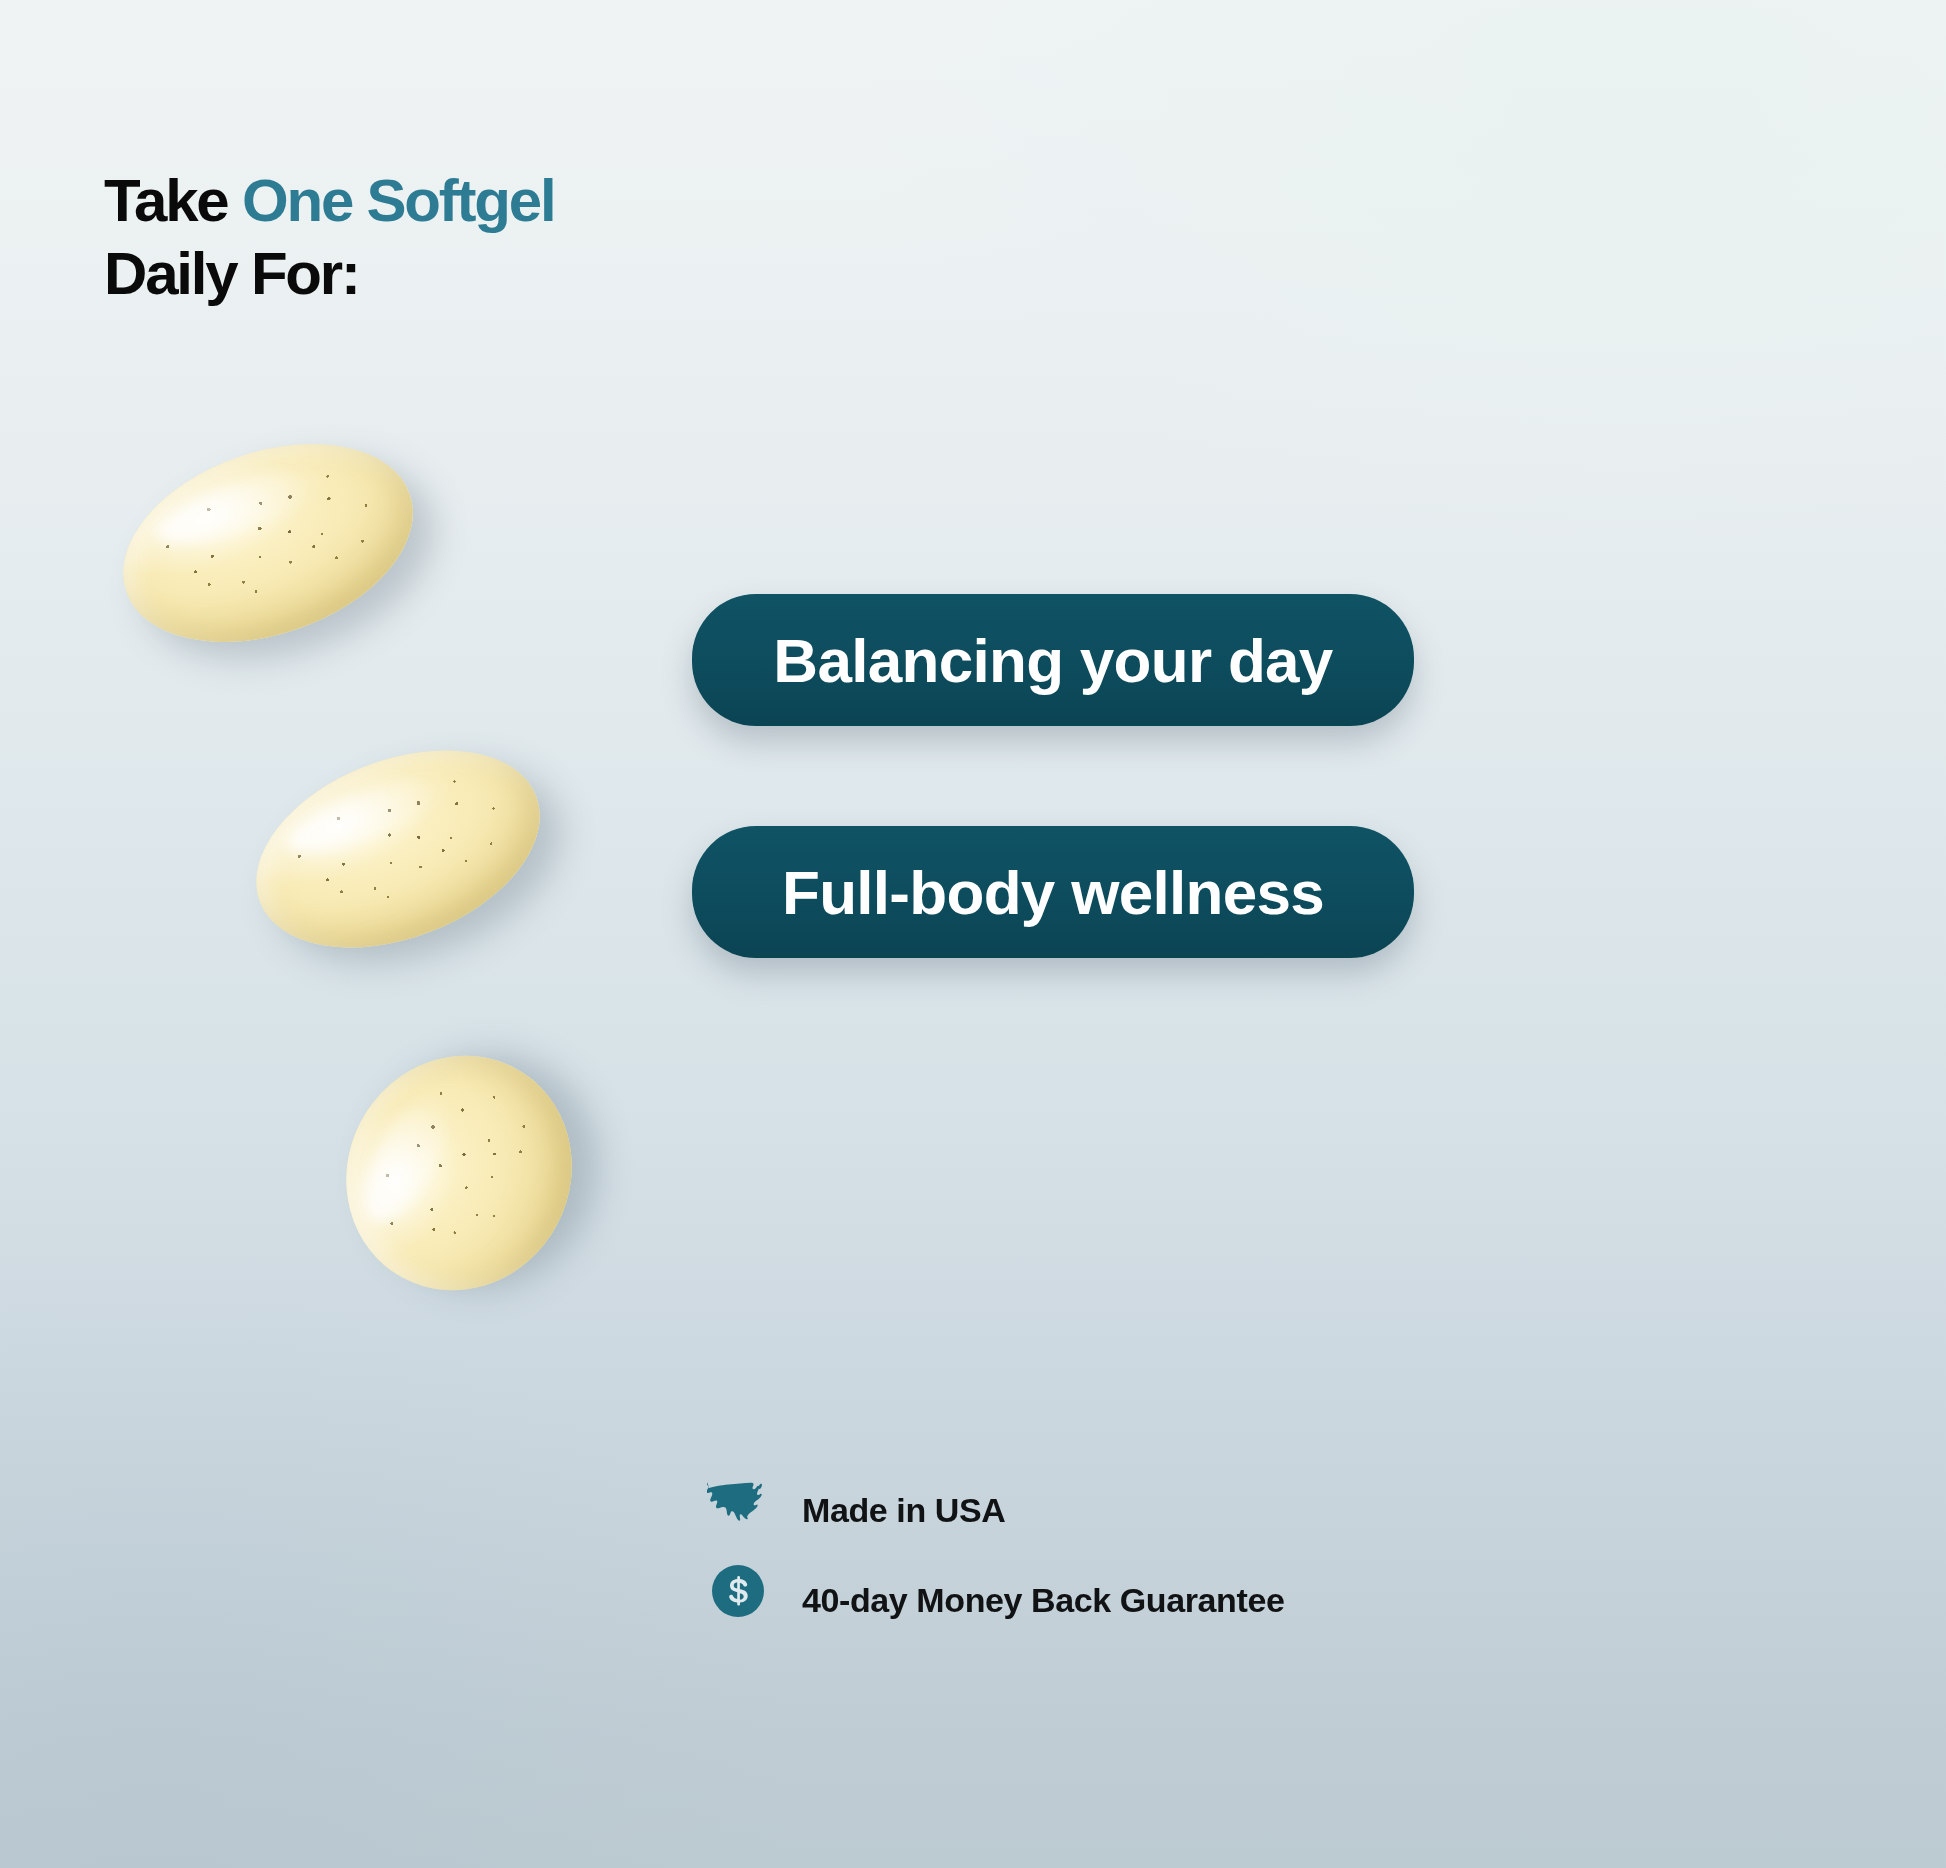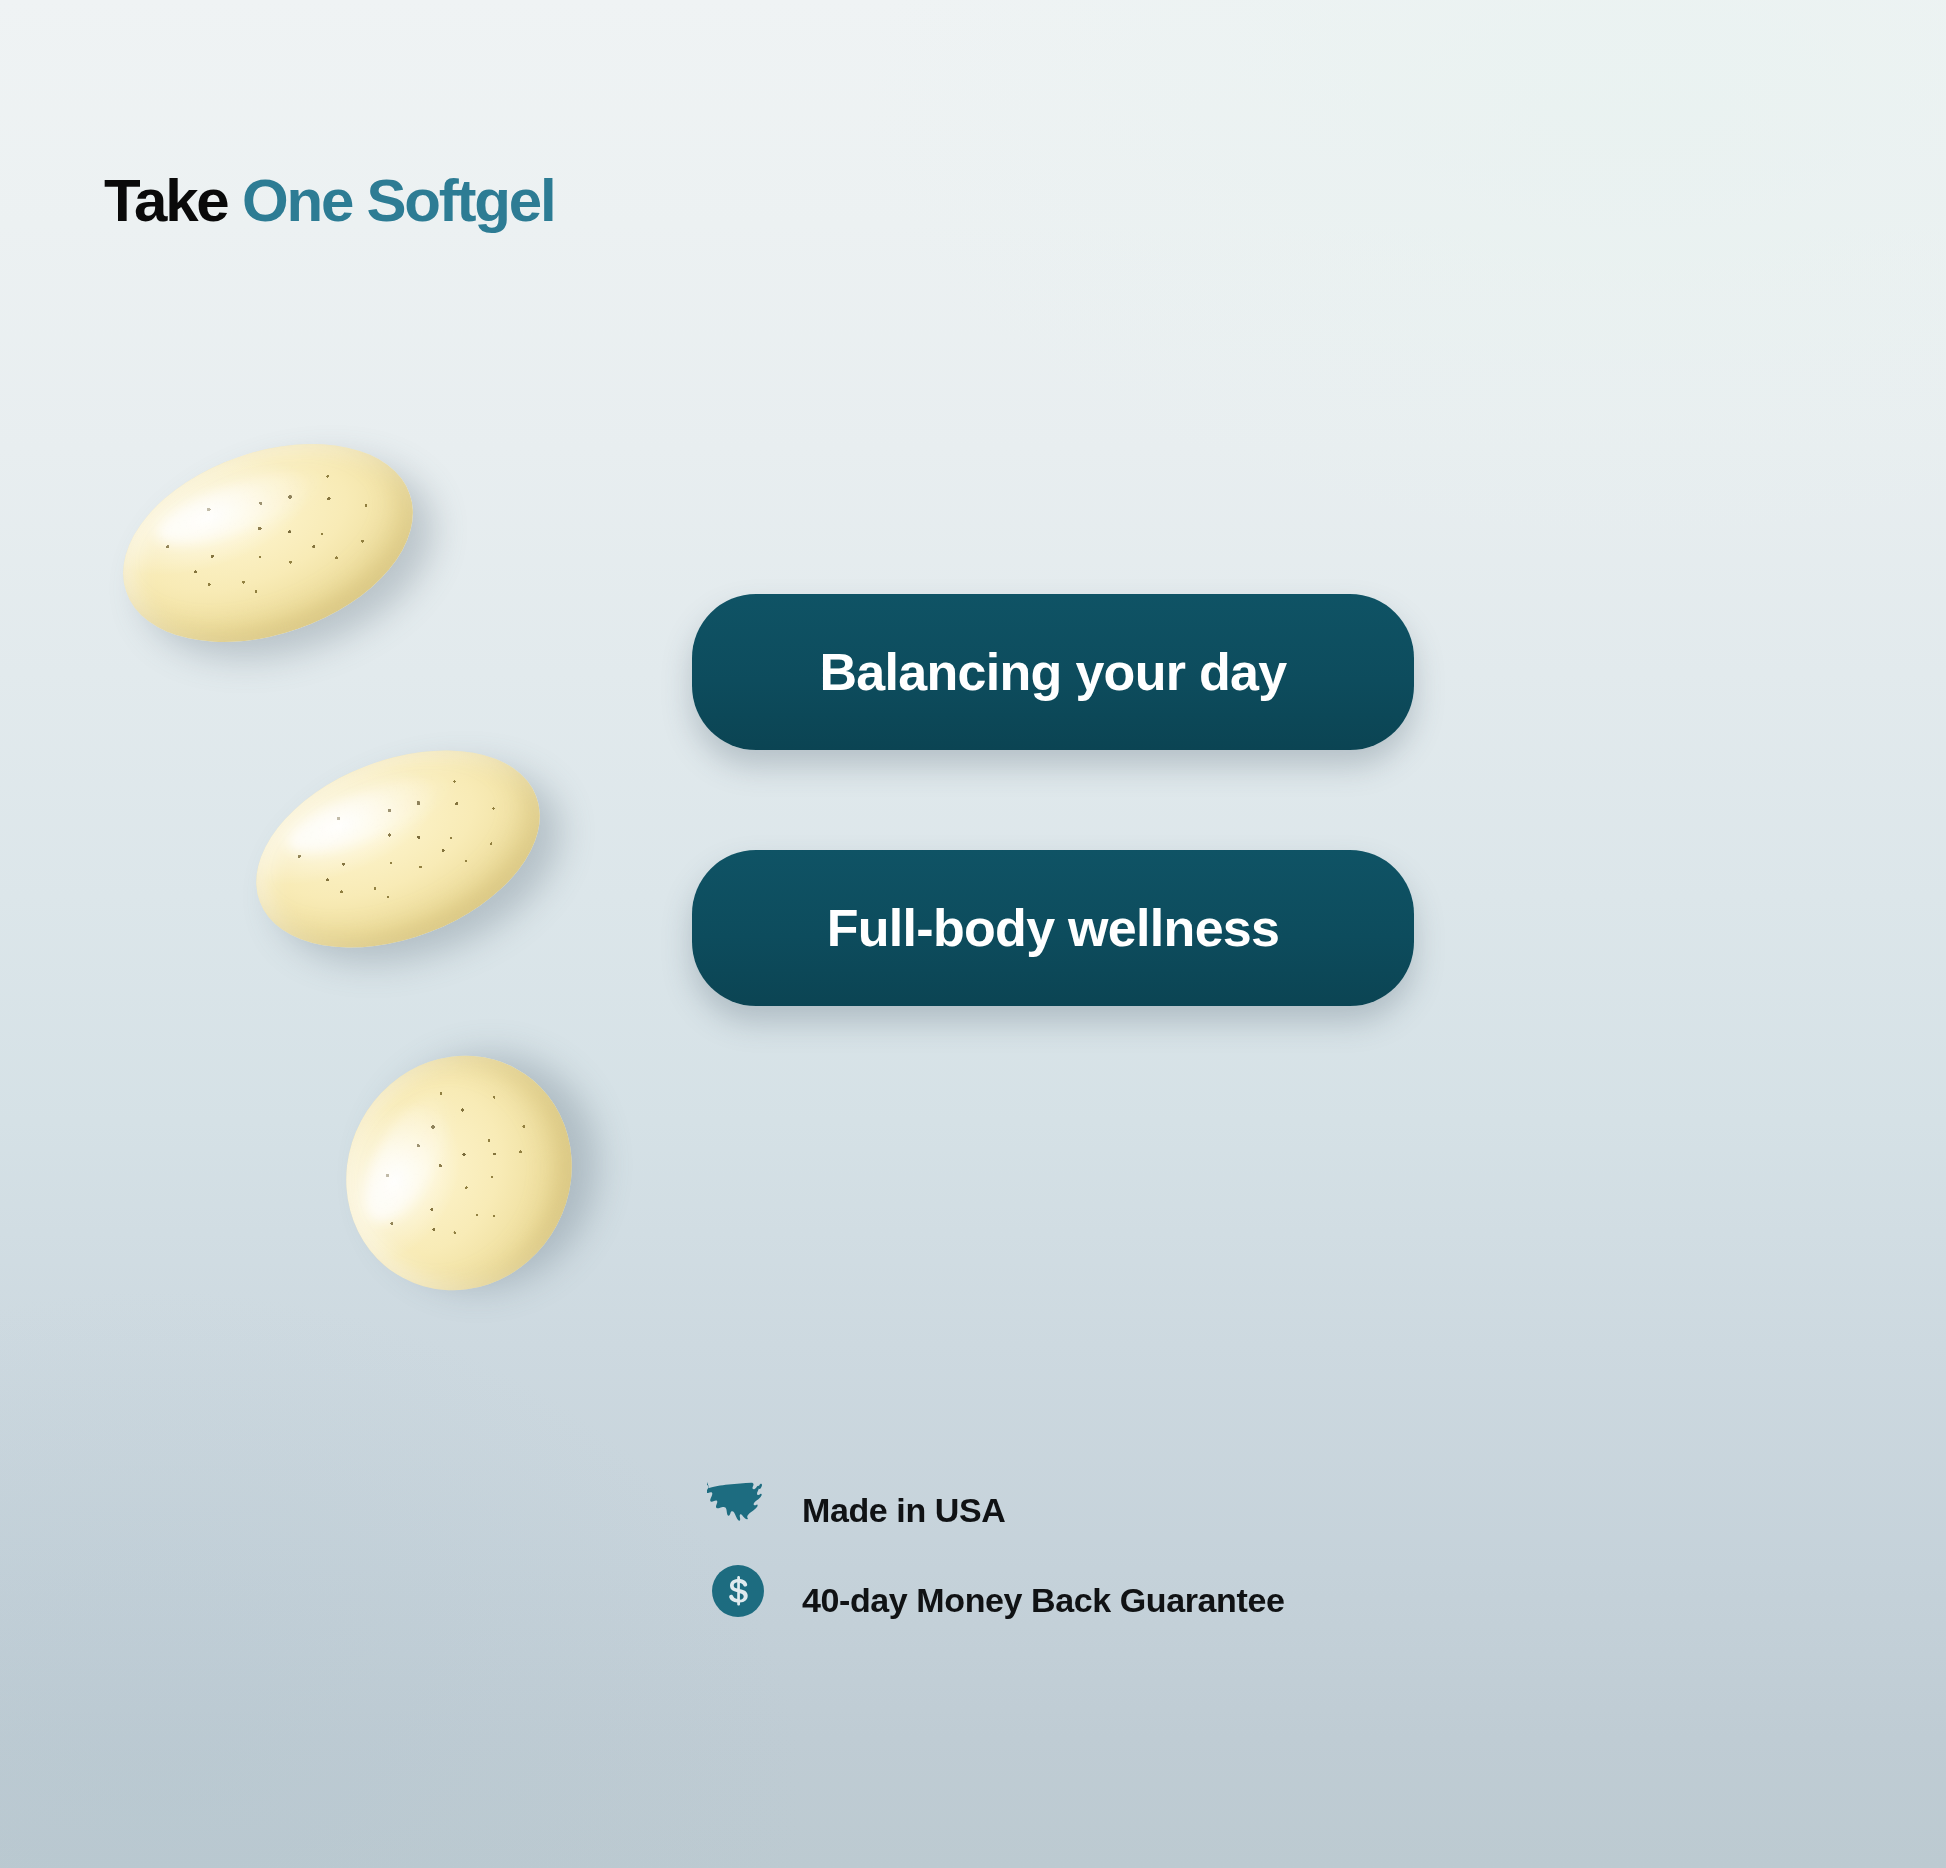--- a/index.html
+++ b/index.html
@@ -118,28 +118,28 @@
 
   
   .pills {
     position: absolute;
     left: 692px;
     top: 594px;
     width: 722px;
     z-index: 6;
   }
   .pill {
-    height: 156px;
+    height: 132px;
     border-radius: 64px;
     background: linear-gradient(180deg, #0f5365 0%, #0d4c5d 55%, #0b4453 100%);
     color: #ffffff;
     display: flex;
     align-items: center;
     justify-content: center;
-    font-size: 52px;
+    font-size: 62px;
     font-weight: 800;
     letter-spacing: -0.7px;
     box-shadow: 0 16px 30px rgba(60,80,95,0.26);
     margin-bottom: 100px;
     white-space: nowrap;
   }
   .pill:last-child { margin-bottom: 16px; }
 
   
   .badges {
@@ -171,20 +171,21 @@
     margin-top: 18px;
   }
 </style>
 </head>
 <body>
 
 <div class="poster">
 
   <h1 class="headline">
     <span class="line"><span>Take </span><span class="accent">One Softgel</span></span>
+    <span class="line">Daily For:</span>
   </h1>
 
   <div class="gel" id="gel-1">
     <span class="speck"></span>
     <span class="gloss"></span>
   </div>
   <div class="gel" id="gel-2">
     <span class="speck"></span>
     <span class="gloss"></span>
   </div>

